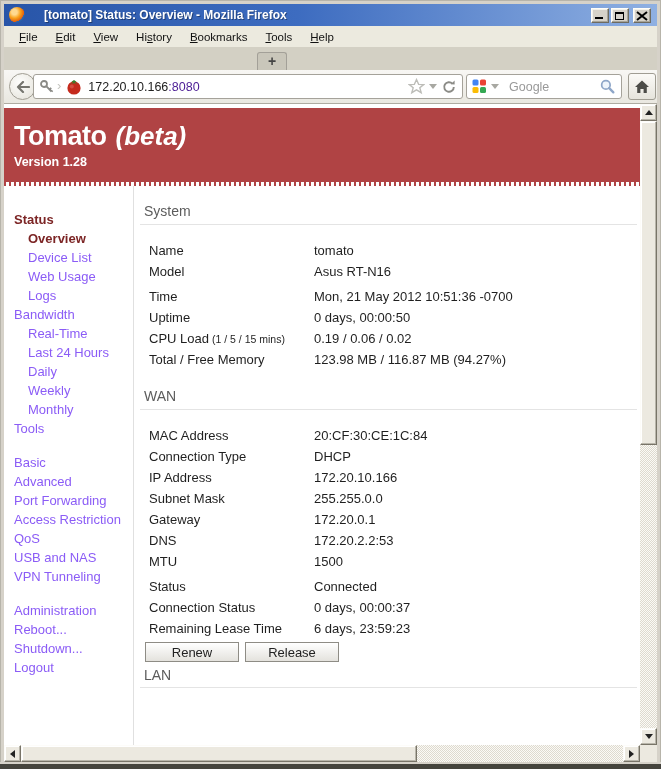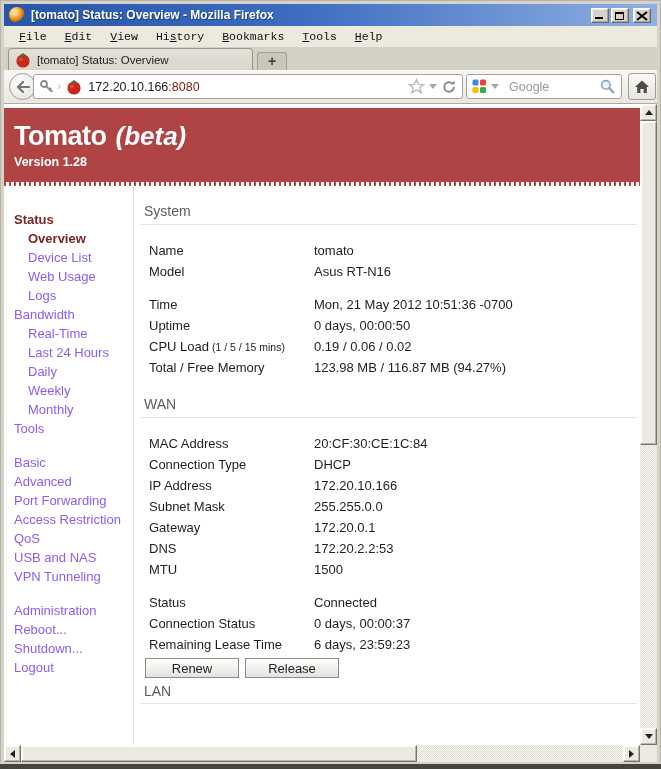--- a/index.html
+++ b/index.html
@@ -8,34 +8,34 @@
     position:relative;width:661px;height:769px;margin:0 auto;
     background:#d6d2c9;font-family:"Liberation Sans",sans-serif;
     box-shadow:inset 0 0 0 1px #b7b4aa;overflow:hidden;
   }
   
   .titlebar{position:absolute;left:4px;top:4px;width:653px;height:22px;
     background:linear-gradient(to right,#2855a8,#3d6cc0 45%,#8fb0e2);
     display:flex;align-items:center;padding-left:5px;}
   .ff-icon{width:16px;height:16px;border-radius:50%;flex:none;
     background:radial-gradient(circle at 34% 32%,#ffd98f 0 18%,#f9a11b 40%,#e2610e 62%,#2c64b0 64%,#1d4a8f);}
-  .title-text{color:#fff;font-size:12px;font-weight:bold;margin-left:6px;
+  .title-text{color:#fff;font-size:12px;font-weight:bold;margin-left:19px;
     white-space:nowrap;text-shadow:1px 1px 0 rgba(0,0,0,.35);}
   .winbtns{position:absolute;right:6px;top:4px;display:flex;}
   .wbtn{width:18px;height:15px;margin-left:2px;position:relative;cursor:default;
     background:#d6d2c9;border:1px solid;border-color:#fffdf8 #6e6b60 #6e6b60 #fffdf8;
     box-shadow:inset -1px -1px 0 #a7a498,inset 1px 1px 0 #f4f2ea;}
   .wbtn.close{margin-left:4px;}
   .glyph-min{position:absolute;left:3px;bottom:3px;width:8px;height:2px;background:#000;}
   .glyph-max{position:absolute;left:3px;top:3px;width:9px;height:8px;border:1px solid #000;border-top-width:2px;}
   .glyph-x{position:absolute;left:2px;top:2px;}
   
   .menubar{position:absolute;left:4px;top:26px;width:653px;height:21px;background:#eceadf;
     display:flex;align-items:center;font-size:11.5px;color:#111;padding-left:6px;}
-  .menu-item{padding:2px 9px;cursor:default;font-family:Liberation Mono, monospace;}
+  .menu-item{padding:2px 9px;cursor:default;}
   .menu-item .u{text-decoration:underline;}
   
   .tabbar{position:absolute;left:4px;top:47px;width:653px;height:23px;background:#d3d0c4;}
   .tab{position:absolute;left:4px;top:1px;width:245px;height:22px;
     background:linear-gradient(#e2e0d7,#d9d6cc);border:1px solid #96948b;border-bottom:none;
     border-radius:4px 4px 0 0;display:flex;align-items:center;padding:0 6px;}
   .tab-label{font-size:11.5px;color:#1c1c1c;margin-left:6px;white-space:nowrap;overflow:hidden;}
   .newtab{position:absolute;left:253px;top:5px;width:30px;height:18px;background:#c9c6ba;
     border:1px solid #a3a098;border-bottom:none;border-radius:3px 3px 0 0;
     font-size:14px;font-weight:bold;color:#444;text-align:center;line-height:16px;cursor:default;}
@@ -44,21 +44,21 @@
   .toolbar{position:absolute;left:4px;top:70px;width:653px;height:34px;
     background:linear-gradient(#f8f7f4,#e9e7e0);border-bottom:1px solid #aeaba1;}
   .back-btn{position:absolute;left:5px;top:3px;width:27px;height:27px;border-radius:50%;
     background:radial-gradient(circle at 40% 35%,#fefefd,#e2e0d7);border:1px solid #a09d93;
     display:flex;align-items:center;justify-content:center;}
   .url-field{position:absolute;left:29px;top:4px;width:430px;height:25px;background:#fff;
     border:1px solid #a5a29a;border-radius:3px;display:flex;align-items:center;padding:0 5px;}
   .identity{display:flex;align-items:center;padding-right:2px;}
   .chevron{color:#c3c3bd;font-size:13px;margin:0 3px 2px 3px;}
   .url-text{font-size:12.5px;color:#222;white-space:nowrap;}
-  .url-port{color:#7f1d1d;}
+  .url-port{color:#4c1d95;}
   .url-spacer{flex:1;}
   .url-right{display:flex;align-items:center;}
   .tri-down{width:0;height:0;border-left:4px solid transparent;border-right:4px solid transparent;
     border-top:5px solid #a8a8a2;margin:0 4px;}
   .search-field{position:absolute;left:462px;top:4px;width:156px;height:25px;background:#fff;
     border:1px solid #a5a29a;border-radius:3px;display:flex;align-items:center;padding:0 5px;}
   .search-input{flex:1;border:none;outline:none;font-size:12.5px;min-width:0;
     font-family:"Liberation Sans",sans-serif;color:#444;background:transparent;margin-left:4px;}
   .search-input::placeholder{color:#999;}
   .home-btn{position:absolute;left:624px;top:3px;width:28px;height:27px;
@@ -80,21 +80,21 @@
   .side-item.sub{padding-left:24px;}
   .side-item.bold{font-weight:bold;color:#7c2525;}
   .side-item.gap{margin-top:15px;}
   .divider{position:absolute;left:129px;top:82px;bottom:0;width:1px;background:#e0e0e0;}
   
   .main{position:absolute;left:136px;top:82px;right:3px;bottom:0;padding-top:17px;overflow:hidden;}
   .section-title{font-size:14px;color:#5c5c5c;padding:0 0 5px 4px;border-bottom:1px solid #e4e4e4;margin-bottom:15px;}
   .wan-title{margin-top:18px;}
   .lan-title{margin-top:5px;padding-bottom:4px;}
   .row{display:flex;min-height:21px;align-items:center;padding-left:9px;font-size:13px;color:#1f1f1f;}
-  .row.gap{margin-top:12px;}
+  .row.gap{margin-top:4px;}
   .row .lbl{width:165px;flex:none;}
   .row .note{font-size:10.5px;margin-left:3px;}
   .btnrow{margin-top:3px;padding-left:5px;display:flex;}
   .pushbtn{width:94px;height:20px;margin-right:6px;font-size:13px;color:#222;
     font-family:"Liberation Sans",sans-serif;
     background:linear-gradient(#ffffff,#e4e2dd);border:1px solid #8e8c85;cursor:pointer;}
   
   .vscroll{position:absolute;left:640px;top:104px;width:17px;height:641px;}
   .hscroll{position:absolute;left:4px;top:745px;width:636px;height:17px;}
   .track{position:absolute;background-color:#f4f2ec;
@@ -147,28 +147,20 @@
       <span class="menu-item"><span>Hi</span><span class="u">s</span><span>tory</span></span>
 
       <span class="menu-item"><span></span><span class="u">B</span><span>ookmarks</span></span>
 
       <span class="menu-item"><span></span><span class="u">T</span><span>ools</span></span>
 
       <span class="menu-item"><span></span><span class="u">H</span><span>elp</span></span>
     </div>
 
   <div class="tabbar">
-    <div class="tab">
-      <svg class="tomato-icon" viewBox="0 0 16 16">
-          <circle cx="8" cy="9" r="6.6" fill="#c52a1d"></circle>
-          <circle cx="5.8" cy="7.4" r="2" fill="#d8564a" opacity="0.8"></circle>
-          <path d="M8 1 L10.6 2.8 L8.8 3.4 L11.6 4.8 L8 4.2 L4.4 4.8 L7.2 3.4 L5.4 2.8 Z" fill="#3c7d2c"></path>
-        </svg>
-      <span class="tab-label">[tomato] Status: Overview</span>
-    </div>
     <div class="newtab">+</div>
   </div>
 
   <div class="toolbar">
     <div class="back-btn">
       <svg width="14" height="12" viewBox="0 0 14 12">
           <path d="M7 1 L2 6 L7 11 M2 6 H13" stroke="#75756f" stroke-width="2.2" fill="none" stroke-linecap="round" stroke-linejoin="round"></path>
         </svg>
     </div>
     <div class="url-field">

